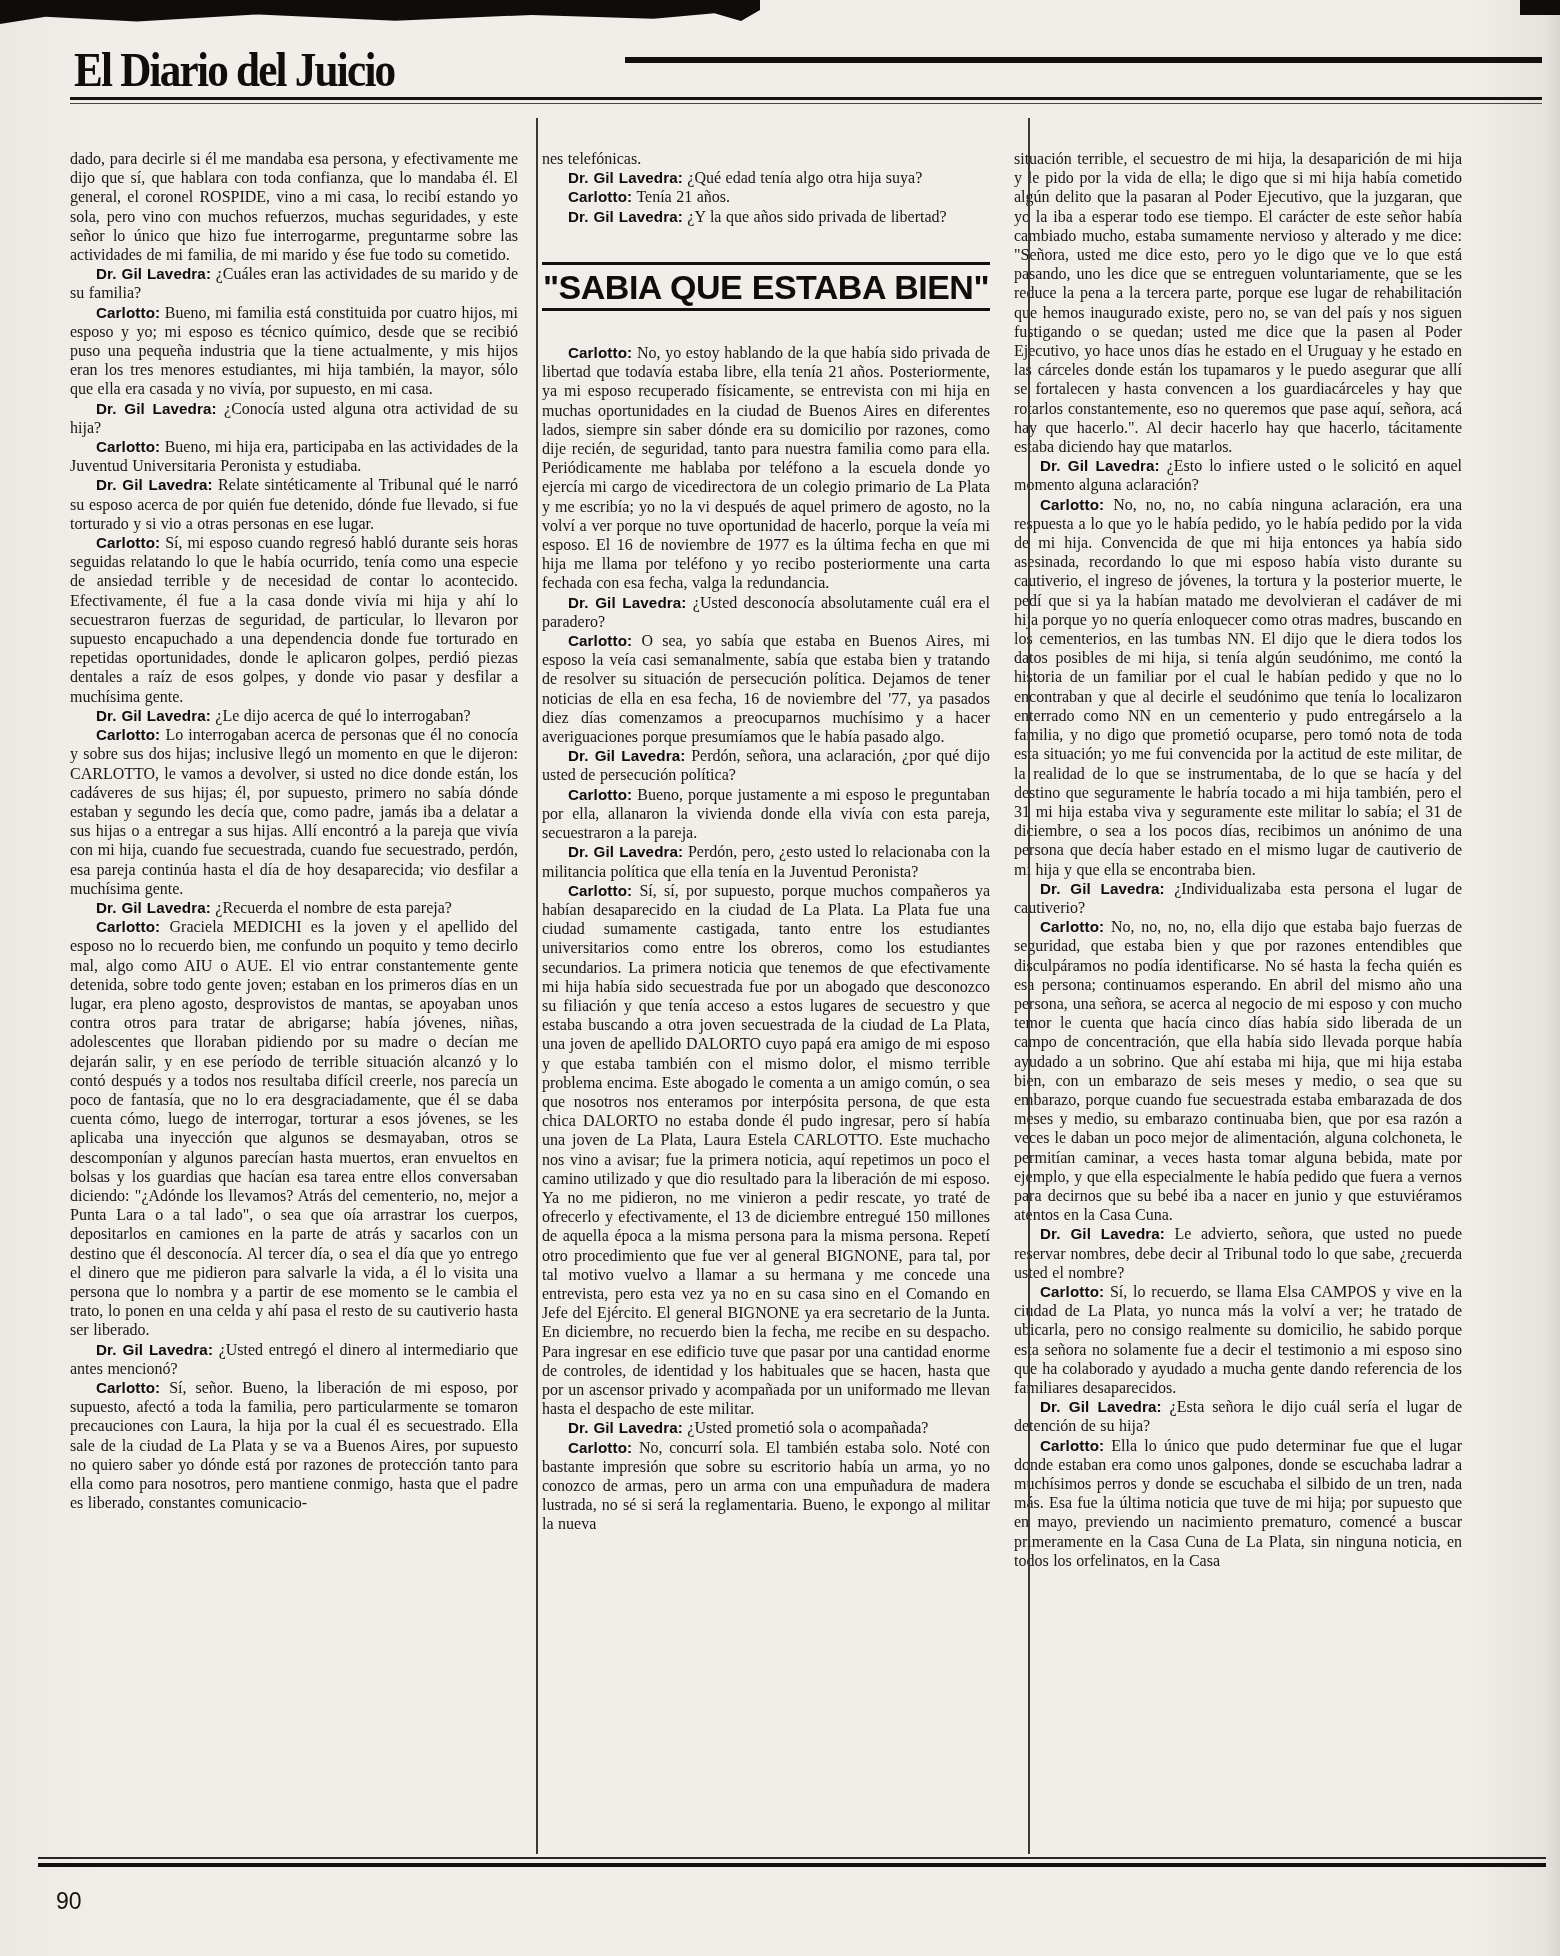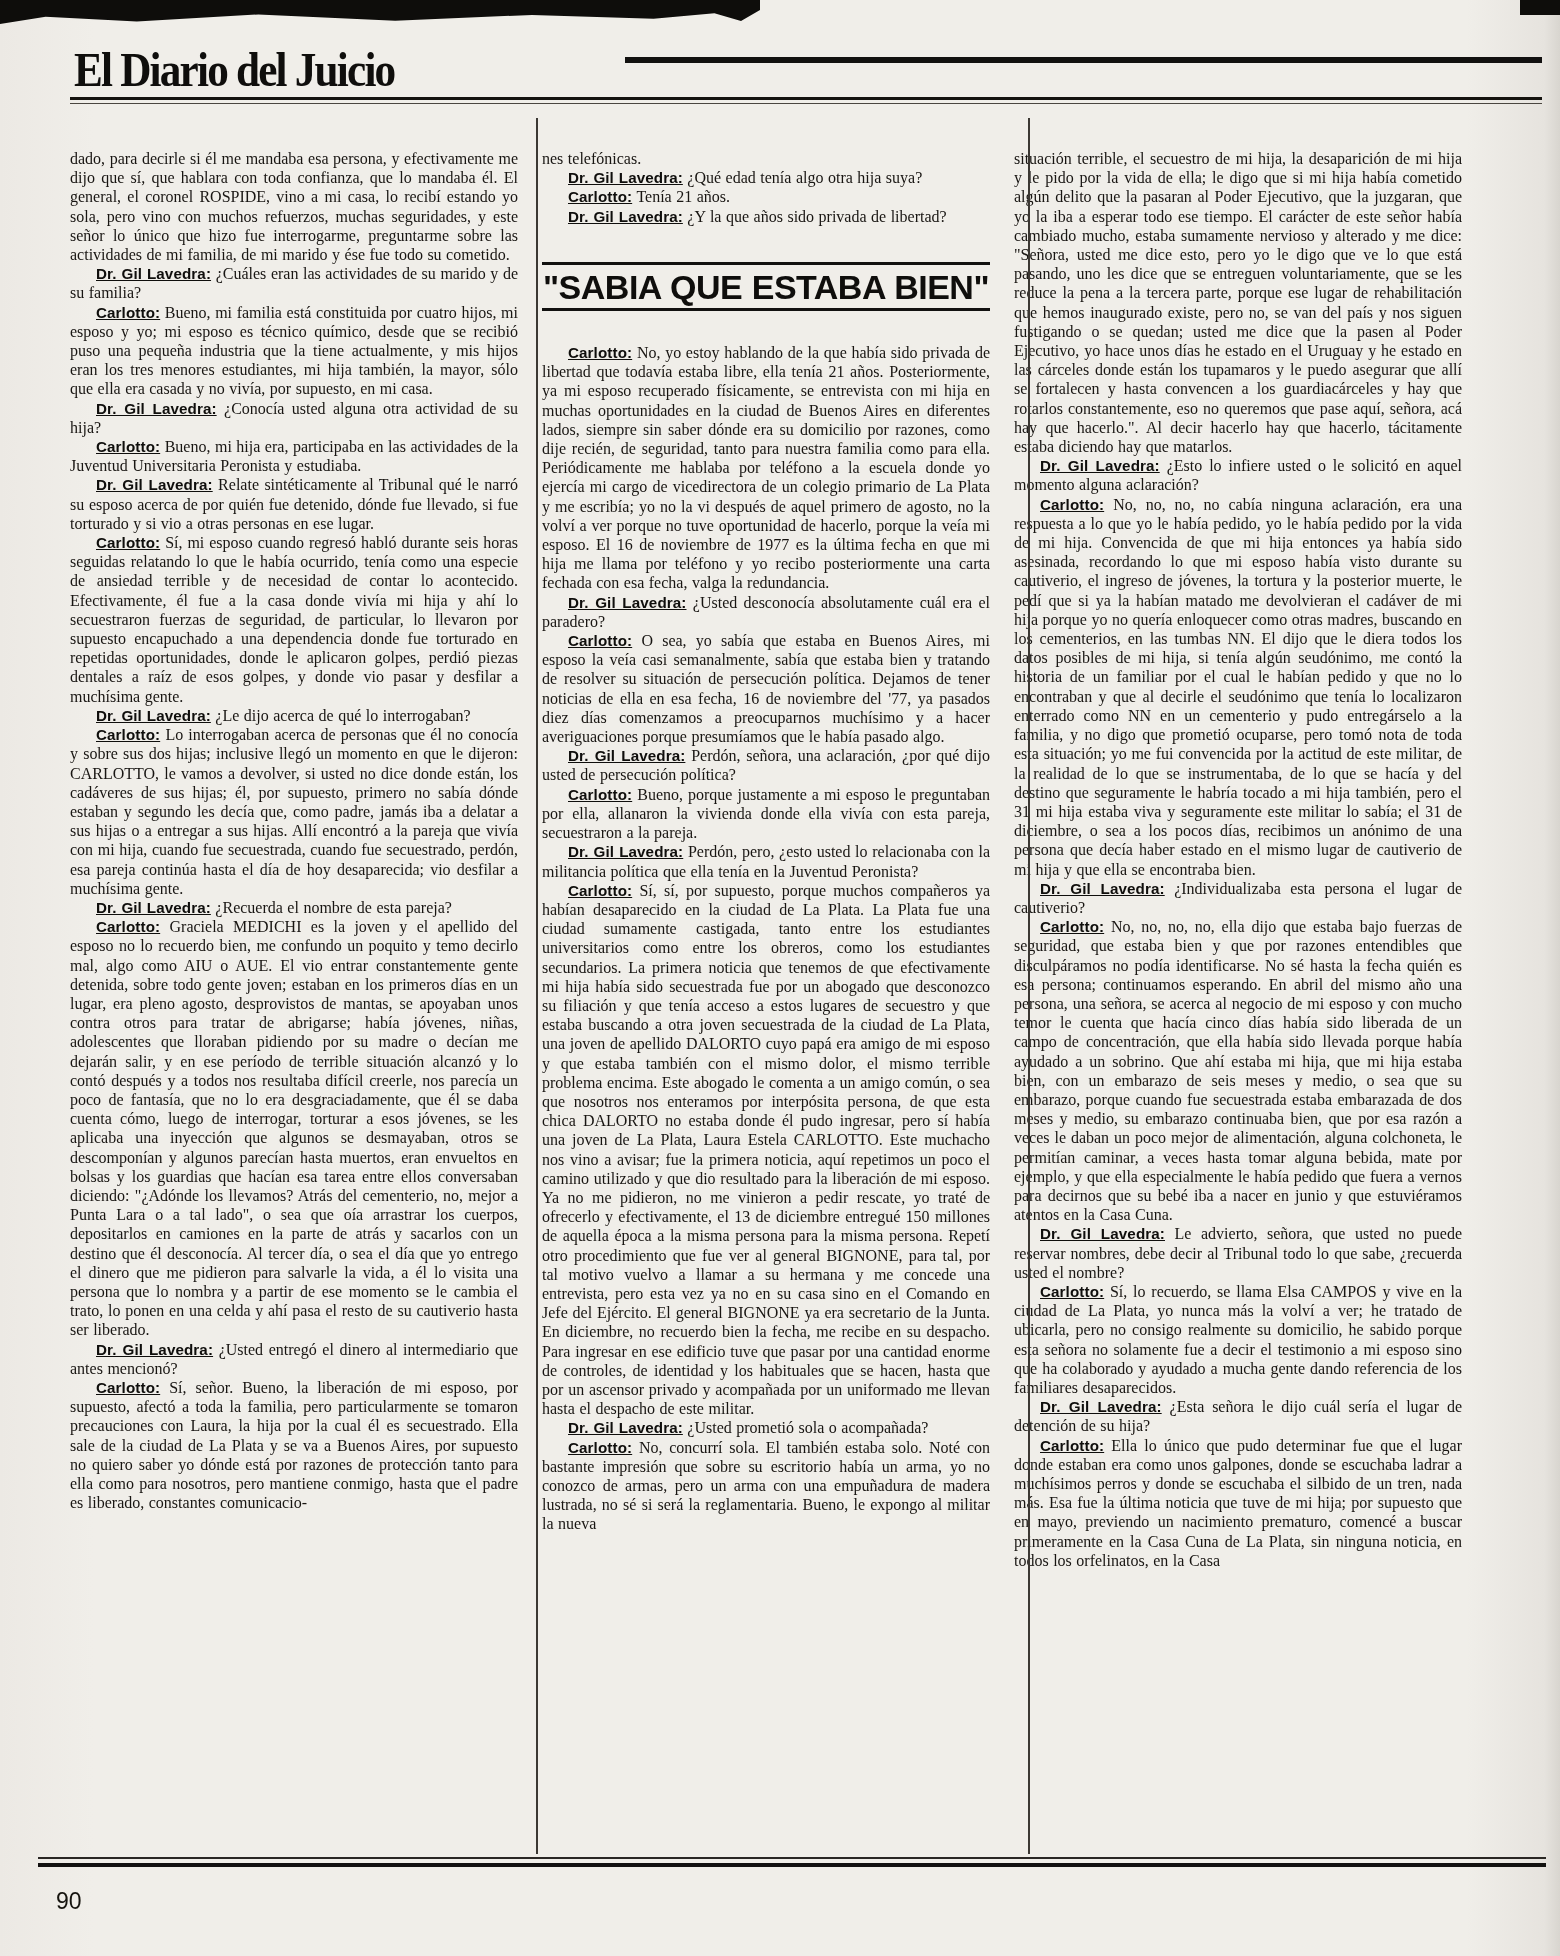--- a/index.html
+++ b/index.html
@@ -39,21 +39,21 @@
     color:#181512; word-spacing:0.5px;
   }
   .colrule { position:absolute; top:118px; height:1736px; width:2px; background:#3c3833; }
   .colrule.r1 { left:536px; }
   .colrule.r2 { left:1028px; }
 
   .para { margin:0; text-indent:26px; }
   .para.noindent { text-indent:0; }
   .speaker {
     font-family:"Liberation Sans", sans-serif;
-    font-weight:bold; font-size:15.2px; letter-spacing:0.1px; color:#0f0e0c;text-decoration:underline;
+    font-weight:bold; font-size:15.2px; letter-spacing:0.1px; color:#0f0e0c;
   }
   .headline {
     margin:36px 0 32px; padding:13px 0 11px;
     border-top:3px solid #121110; border-bottom:3px solid #121110;
     text-align:center; text-indent:0;
     font-family:"Liberation Sans", sans-serif;
     font-weight:bold; font-size:34px; letter-spacing:-0.5px;
     white-space:nowrap; color:#0f0e0c;
   }
 

